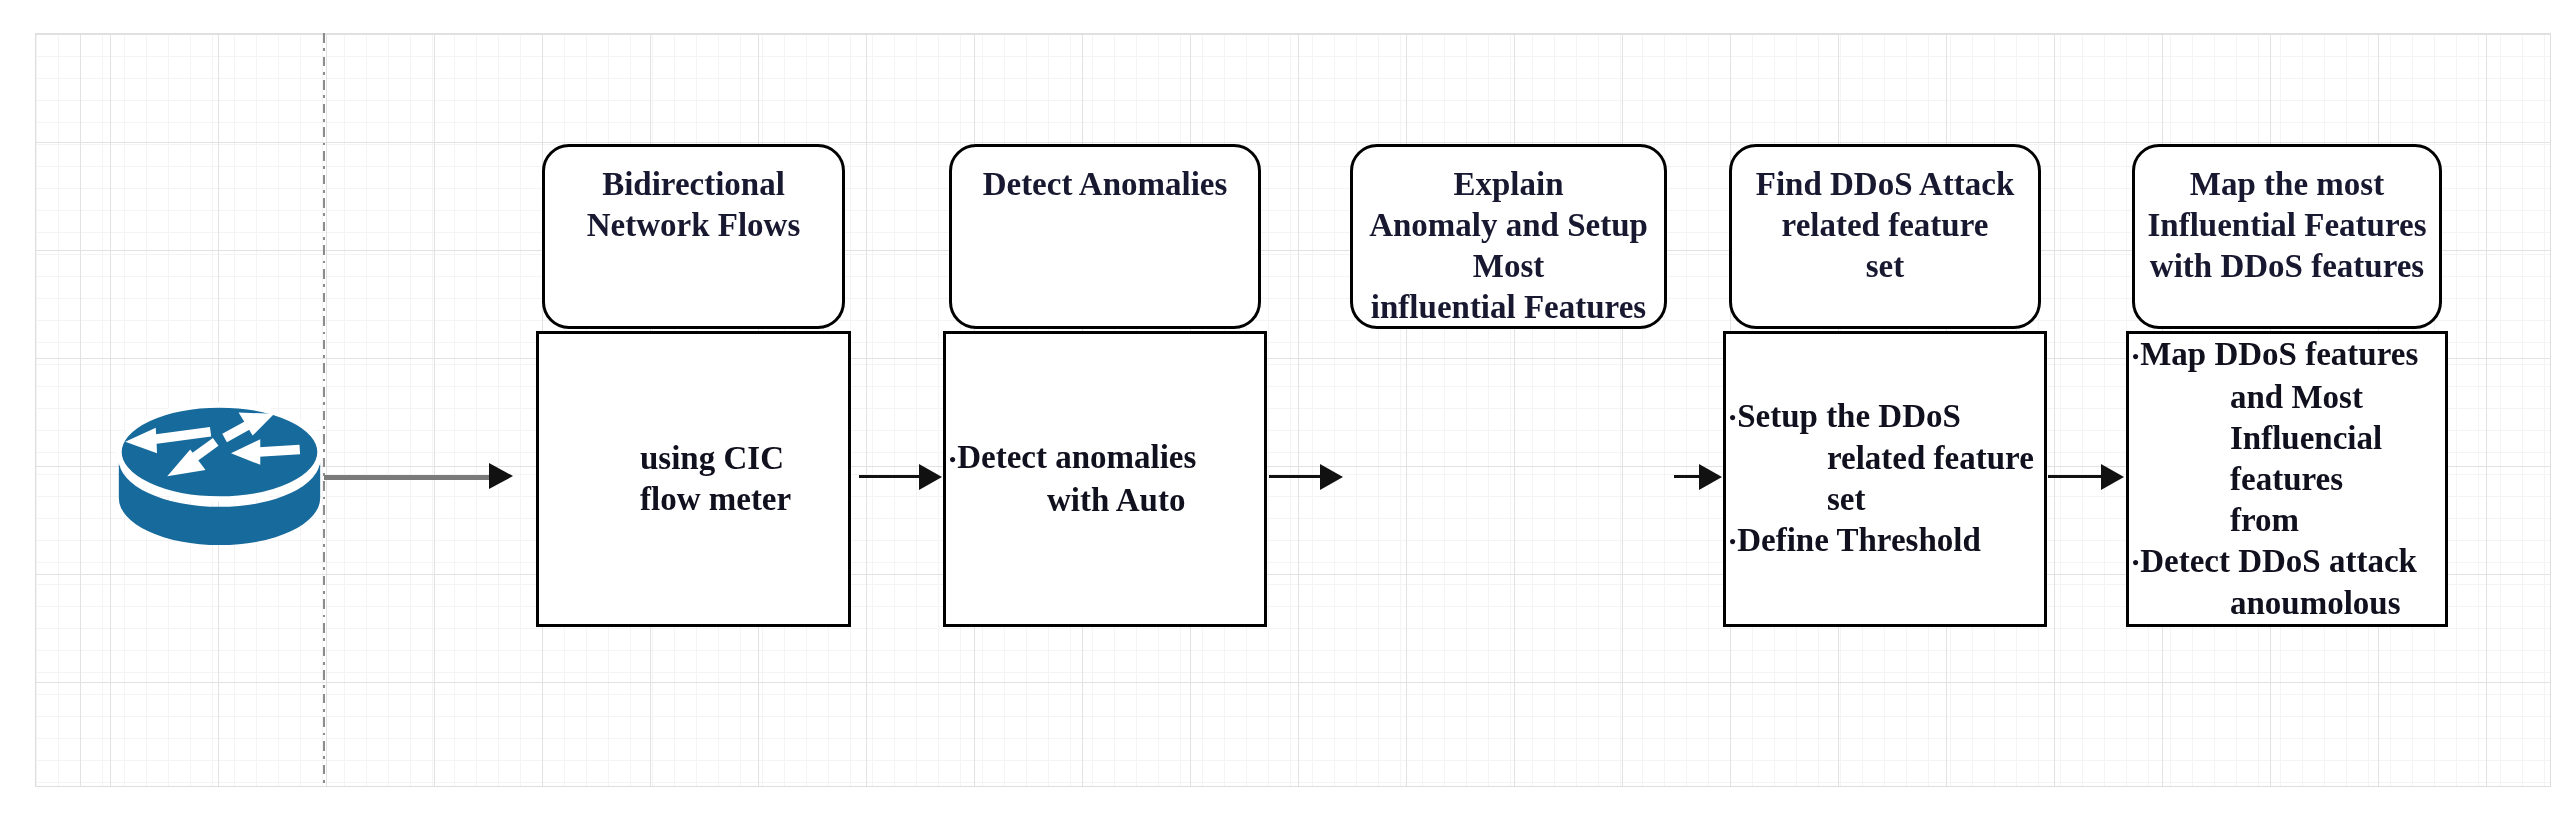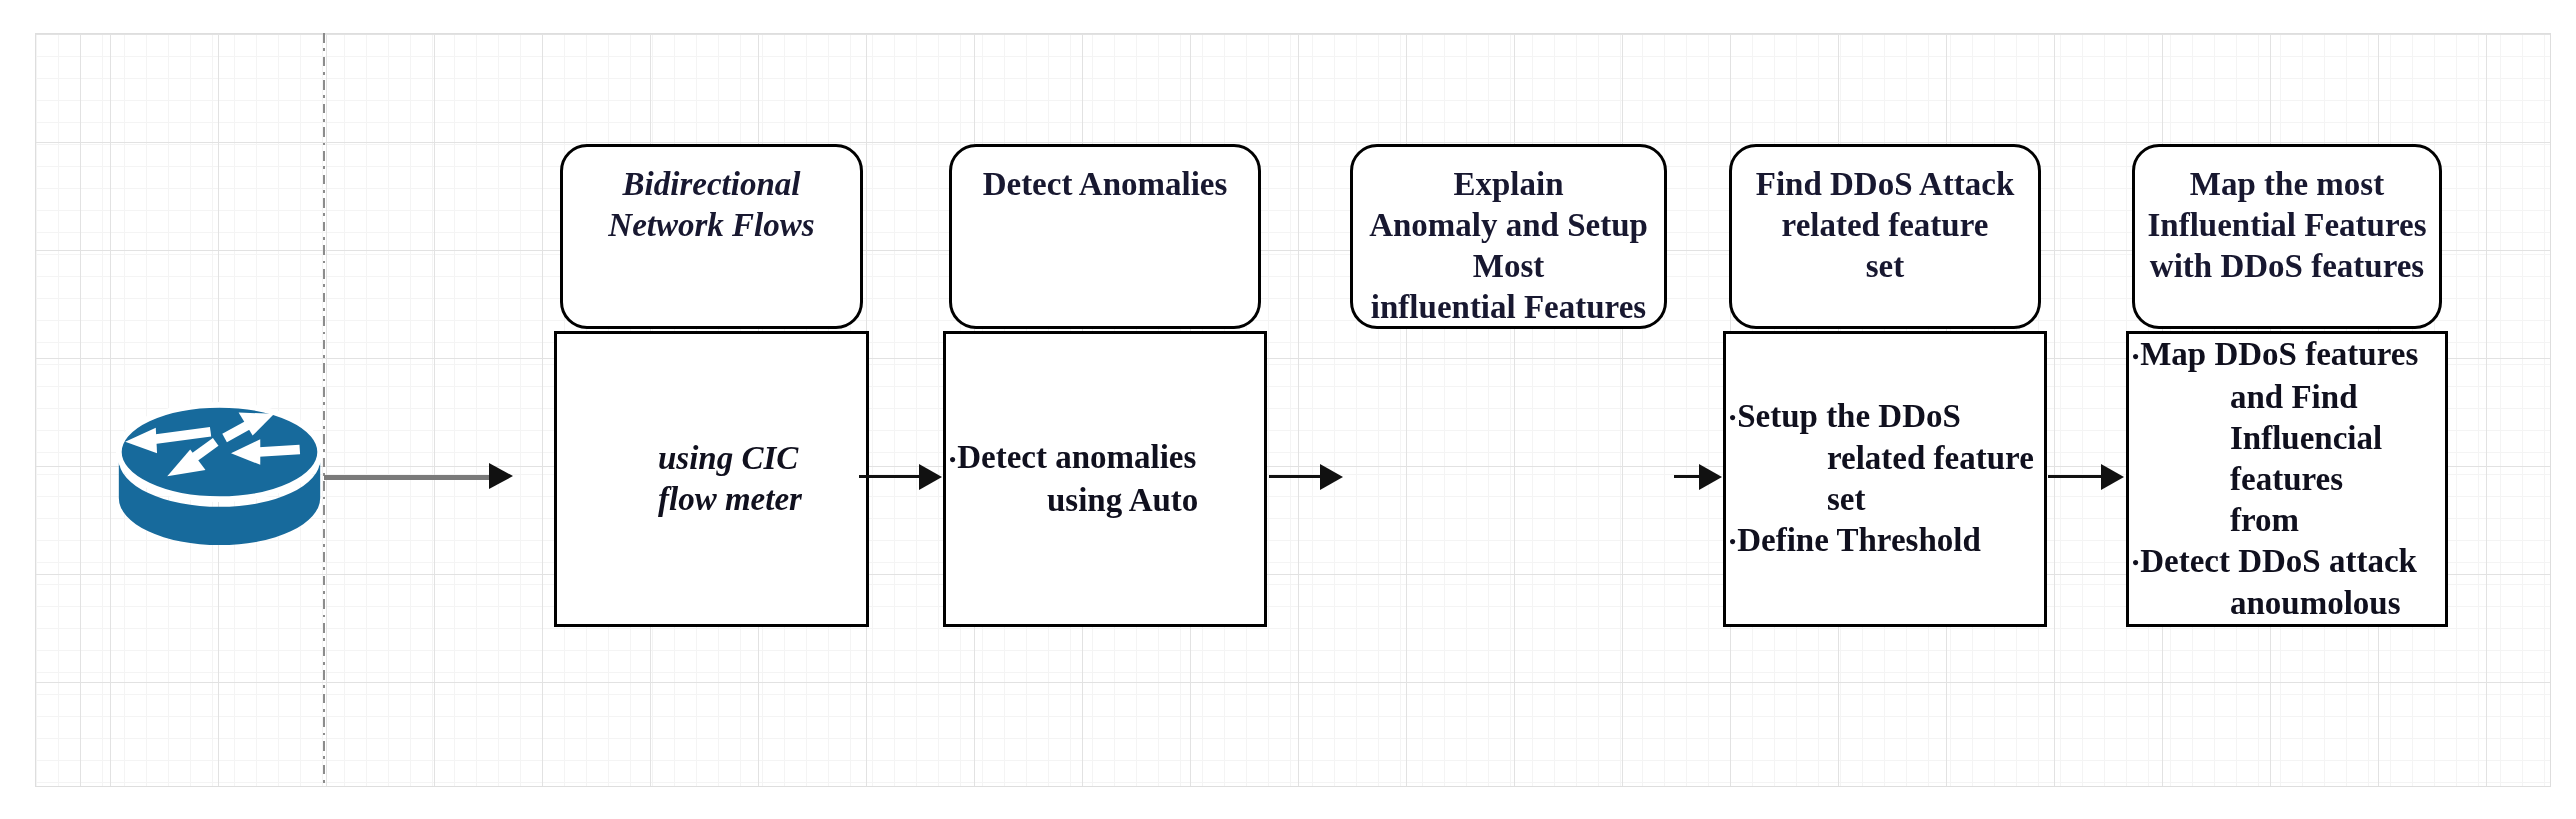--- a/index.html
+++ b/index.html
@@ -85,41 +85,41 @@
       <line class="awhite" x1="158" y1="64" x2="118" y2="93"></line>
       <polygon class="ahead" points="118,76 142,108 82,118"></polygon>
       <line class="awhite" x1="290" y1="76" x2="226" y2="80"></line>
       <polygon class="ahead" points="228,60 228,100 182,82"></polygon>
     </g>
   </svg>
 
   <div class="srcline"></div>
   <div class="srchead"></div>
 
-  <div class="stage" style="left:554px;width:315px;font-style:italic;">
+  <div class="stage" style="left:536px;width:315px;">
     <div class="hdr">
       <div>Bidirectional</div>
       <div>Network Flows</div>
     </div>
     <div class="bod">
       <div class="ln ind"><span>using CIC</span></div>
       <div class="ln ind"><span>flow meter</span></div>
     </div>
   </div>
 
   <div class="conn" style="left:859px;width:61px;"></div>
   <div class="chead" style="left:919px;"></div>
 
   <div class="stage" style="left:943px;width:324px;">
     <div class="hdr">
       <div>Detect Anomalies</div>
     </div>
     <div class="bod">
       <div class="ln"><span class="bu">•</span><span>Detect anomalies</span></div>
-      <div class="ln ind"><span>using Auto</span></div>
+      <div class="ln ind"><span>with Auto</span></div>
     </div>
   </div>
 
   <div class="conn" style="left:1269px;width:52px;"></div>
   <div class="chead" style="left:1320px;"></div>
 
   <div class="stage" style="left:1344px;width:329px;">
     <div class="hdr">
       <div>Explain</div>
       <div>Anomaly and Setup</div>
@@ -149,21 +149,21 @@
   <div class="chead" style="left:2101px;"></div>
 
   <div class="stage" style="left:2126px;width:322px;">
     <div class="hdr">
       <div>Map the most</div>
       <div>Influential Features</div>
       <div>with DDoS features</div>
     </div>
     <div class="bod">
       <div class="ln"><span class="bu">•</span><span>Map DDoS features</span></div>
-      <div class="ln ind"><span>and Find</span></div>
+      <div class="ln ind"><span>and Most</span></div>
       <div class="ln ind"><span>Influencial</span></div>
       <div class="ln ind"><span>features</span></div>
       <div class="ln ind"><span>from</span></div>
       <div class="ln"><span class="bu">•</span><span>Detect DDoS attack</span></div>
       <div class="ln ind"><span>anoumolous</span></div>
     </div>
   </div>
 
 </div>
 

